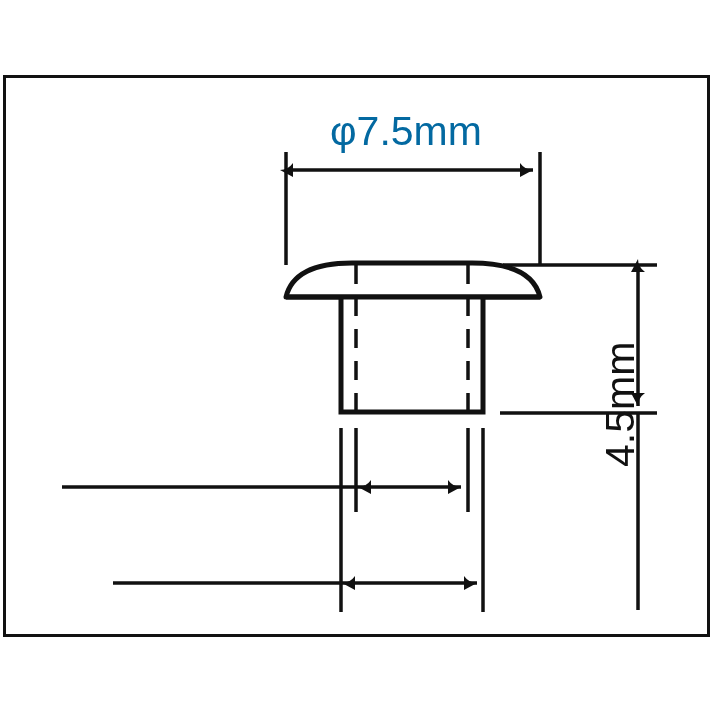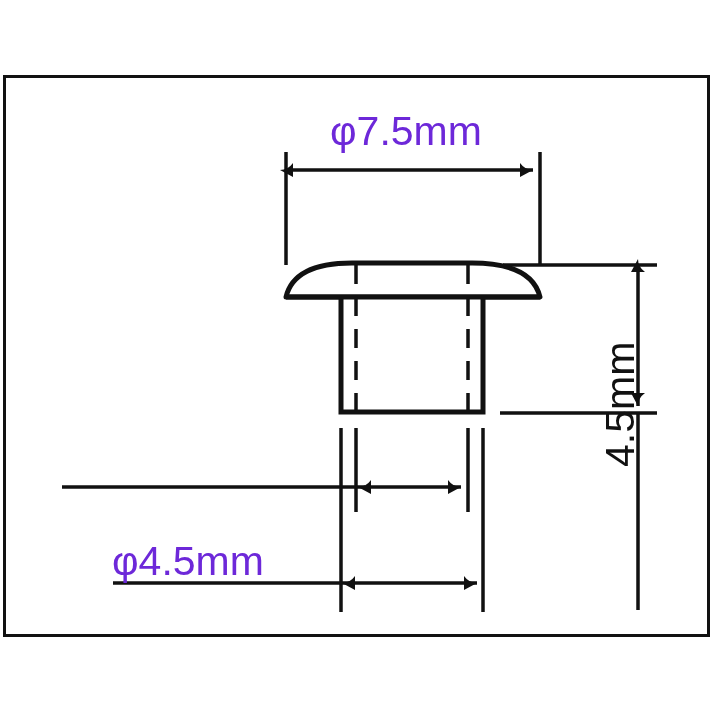--- a/index.html
+++ b/index.html
@@ -17,21 +17,21 @@
   }
   #drawing-svg {
     position: absolute;
     left: 0;
     top: 0;
     width: 713px;
     height: 713px;
   }
   .dim-text {
     position: absolute;
-    color: #6d28d9;
+    color: #0369a1;
     white-space: nowrap;
     font-weight: 400;
     letter-spacing: 0px;
   }
   #label-top {
     left: 330px;
     top: 108px;
     font-size: 41px;
   }
   #label-inner {
@@ -124,19 +124,18 @@
       <line x1="483" y1="428" x2="483" y2="612" stroke="#111111" stroke-width="3.5"></line>
       <line x1="113" y1="583" x2="350" y2="583" stroke="#111111" stroke-width="3.5"></line>
       <line x1="355" y1="583" x2="477" y2="583" stroke="#111111" stroke-width="3.5" marker-start="url(#arrL)" marker-end="url(#arrR)"></line>
     </g>
 
   </svg>
 
   <div class="dim-text" id="label-top">φ7.5mm</div>
 
 
-  <div class="dim-text" id="label-shank">φ4.5mm</div>
 
   <div id="label-height-wrap">
     <div id="label-height-inner">4.5mm</div>
   </div>
 
 </div>
 
 </body></html>

